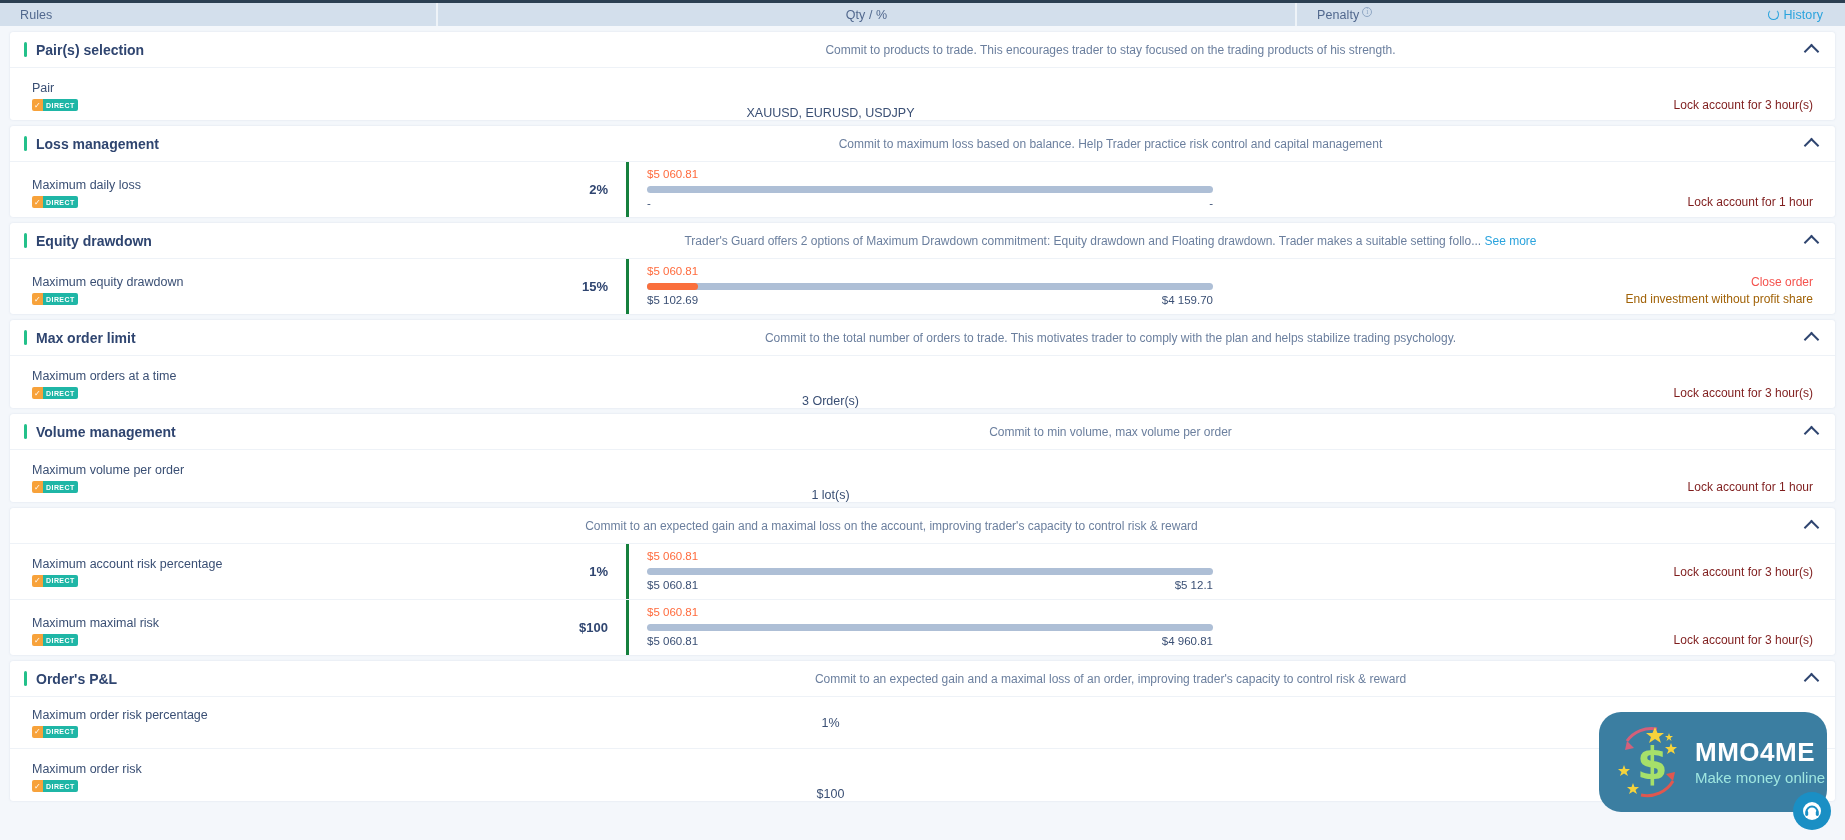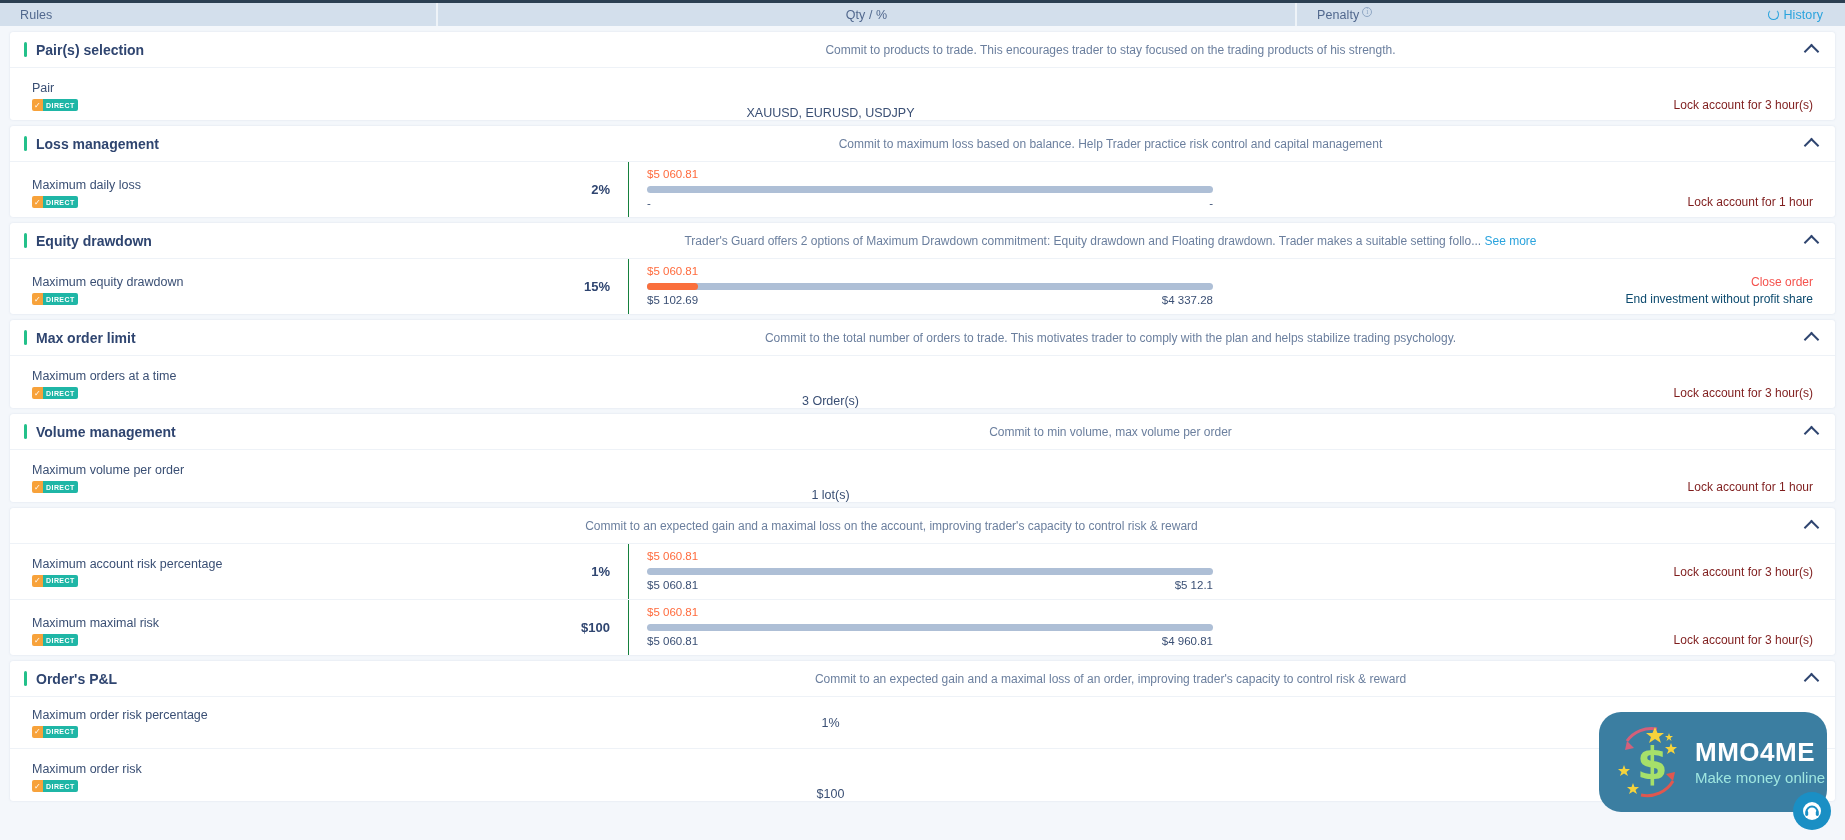--- a/index.html
+++ b/index.html
@@ -177,21 +177,21 @@
   .qty-amount {
     width: 300px;
     text-align: right;
     padding-right: 18px;
     font-size: 13px;
     font-weight: bold;
     color: #2f4570;
   }
   .slider-wrap {
     flex: 1;
-    border-left: 1px solid #15803d;
+    border-left: 3px solid #15803d;
     padding: 6px 0 6px 18px;
     display: flex;
     flex-direction: column;
     gap: 4px;
   }
   .slider-top {
     font-size: 11.5px;
     color: #ff6b3d;
     height: 14px;
   }
@@ -222,21 +222,21 @@
     flex: 1;
     display: flex;
     flex-direction: column;
     align-items: flex-end;
     justify-content: center;
     padding: 8px 22px 8px 10px;
     gap: 3px;
   }
   .pen-orange { font-size: 12px; color: #7f1d1d; cursor: pointer; }
   .pen-red { font-size: 12px; color: #f4524d; cursor: pointer; }
-  .pen-blue { font-size: 12px; color: #0c4a6e; cursor: pointer; }
+  .pen-blue { font-size: 12px; color: #a16207; cursor: pointer; }
 
   
   .watermark {
     position: absolute;
     right: 18px;
     bottom: 28px;
     width: 228px;
     height: 100px;
     background: #3b7ea1;
     border-radius: 22px;
@@ -378,21 +378,21 @@
           <div class="cell-qty">
             <div class="qty-slider">
               <div class="qty-amount">15%</div>
               <div class="slider-wrap">
                 <div class="slider-top">$5 060.81</div>
                 <div class="track">
                   <div class="track-fill" style="width:9%"></div>
                 </div>
                 <div class="slider-bottom">
                   <span>$5 102.69</span>
-                  <span>$4 337.28</span>
+                  <span>$4 159.70</span>
                 </div>
               </div>
             </div>
           </div>
           <div class="cell-penalty">
             <span class="pen-red">Close order</span>
             <span class="pen-blue">End investment without profit share</span>
           </div>
         </div>
       </div>

